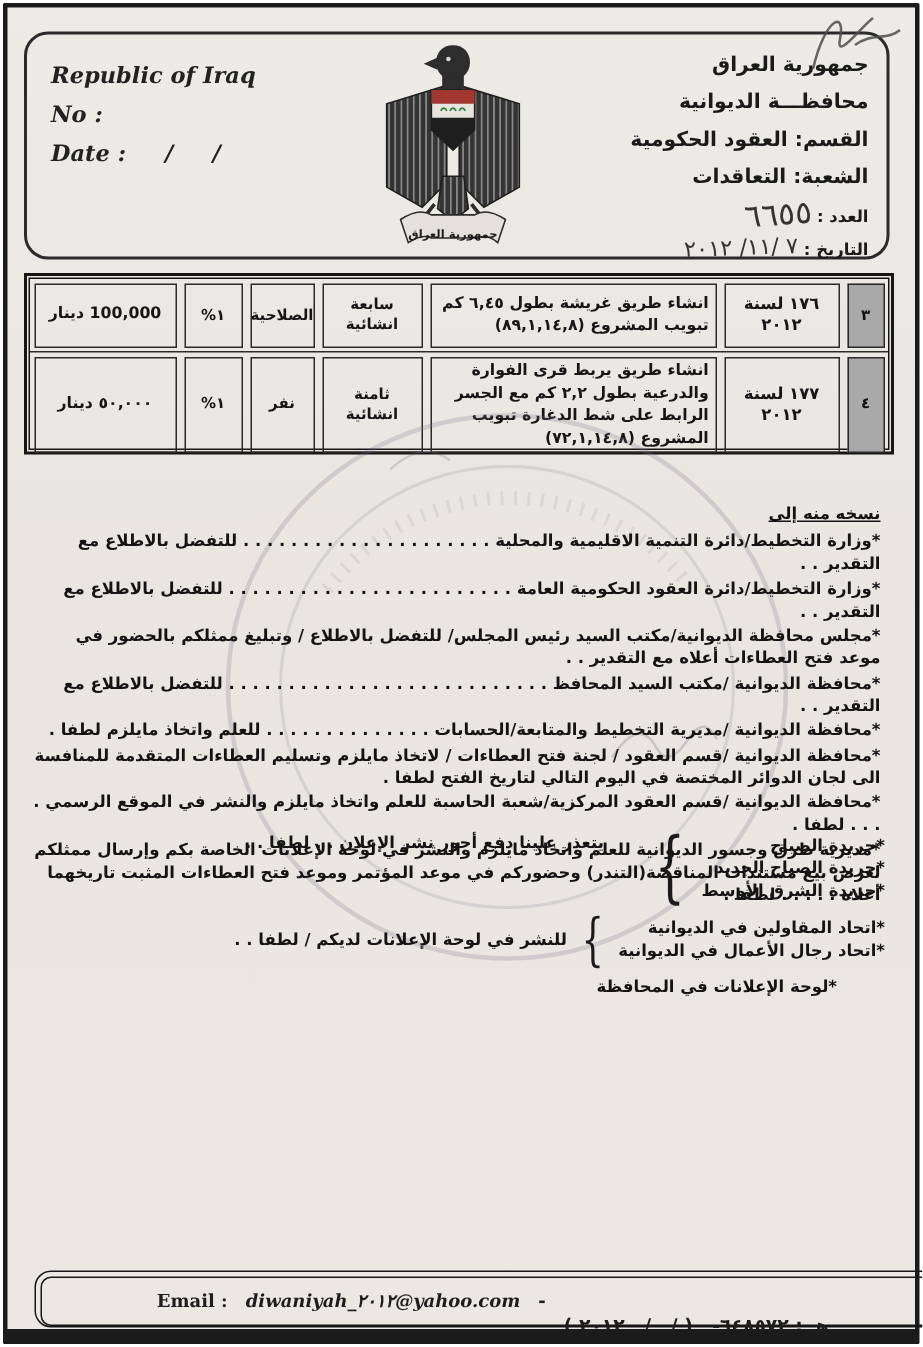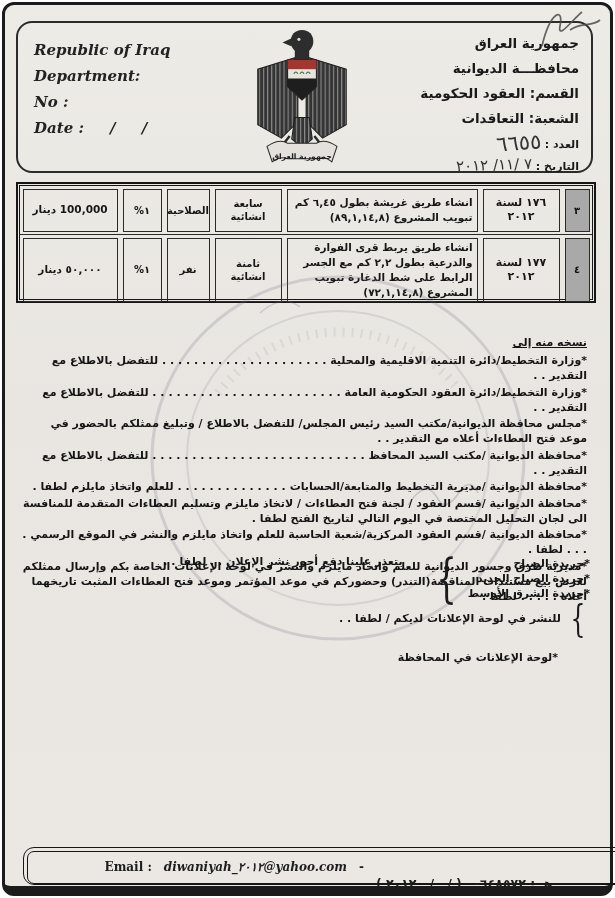--- a/index.html
+++ b/index.html
@@ -1,19 +1,19 @@
 <!DOCTYPE html>
 <html lang="ar"><head>
 <meta charset="utf-8">
 <style>
   html,body{margin:0;padding:0;background:#fff;}
   .page{position:relative;width:615px;height:898px;background:#fff;overflow:hidden;
         font-family:"DejaVu Sans",sans-serif;color:#161616;}
   .frame{position:absolute;inset:2px;border:3px solid #1b1b1b;border-bottom-width:10px;
-         border-radius:12px;background:linear-gradient(180deg,#edebe6,#e9e6e1 45%,#ebe8e3);}
+         border-radius:1px;background:linear-gradient(180deg,#edebe6,#e9e6e1 45%,#ebe8e3);}
 
   
   .header-box{position:absolute;left:11px;top:16px;width:573px;height:148px;
               border:2px solid #2b2b2b;border-radius:16px;}
   .en{position:absolute;left:16px;top:14px;font-family:"DejaVu Serif",serif;
       font-style:italic;font-weight:bold;font-size:15px;line-height:26px;color:#222;}
   .ar{position:absolute;right:12px;top:8px;direction:rtl;text-align:right;}
   .ar-cal{font-weight:bold;font-size:13.5px;line-height:25px;color:#1a1a1a;}
   .ar-num{font-weight:bold;font-size:11px;line-height:20px;color:#1a1a1a;}
   .hand{display:inline-block;font-weight:normal;font-size:15px;transform:rotate(-2deg);color:#333;}
@@ -71,21 +71,20 @@
 </style>
 </head>
 <body>
 
 <div class="page">
   <div class="frame">
 
     <div class="header-box">
       <div class="en">
         <div>Republic of Iraq</div>
-        <div>Department:</div>
         <div>No :</div>
         <div>Date :&nbsp;&nbsp;&nbsp;&nbsp;&nbsp;/&nbsp;&nbsp;&nbsp;&nbsp;&nbsp;/</div>
       </div>
 
       <svg class="emblem" width="104" height="144" viewBox="0 0 100 140">
         <defs>
           <pattern id="feath" width="4" height="6" patternUnits="userSpaceOnUse">
             <rect width="4" height="6" fill="#343434"></rect>
             <rect x="0" width="1.1" height="6" fill="#8a8a8a"></rect>
           </pattern>
@@ -153,38 +152,42 @@
       <path d="M150,60 q22,-20 40,-6" fill="none" stroke="rgba(110,100,125,0.25)" stroke-width="1.4"></path>
     </svg>
 
     <div class="dist">
       <div class="dist-head">نسخه منه إلى</div>
       <p>*وزارة التخطيط/دائرة التنمية الاقليمية والمحلية . . . . . . . . . . . . . . . . . . . . . للتفضل بالاطلاع مع التقدير . .</p>
       <p>*وزارة التخطيط/دائرة العقود الحكومية العامة . . . . . . . . . . . . . . . . . . . . . . . . للتفضل بالاطلاع مع التقدير . .</p>
       <p>*مجلس محافظة الديوانية/مكتب السيد رئيس المجلس/ للتفضل بالاطلاع / وتبليغ ممثلكم بالحضور في موعد فتح العطاءات أعلاه مع التقدير . .</p>
       <p>*محافظة الديوانية /مكتب السيد المحافظ . . . . . . . . . . . . . . . . . . . . . . . . . . . للتفضل بالاطلاع مع التقدير . .</p>
       <p>*محافظة الديوانية /مديرية التخطيط والمتابعة/الحسابات . . . . . . . . . . . . . . للعلم واتخاذ مايلزم لطفا .</p>
-      <p>*محافظة الديوانية /قسم العقود / لجنة فتح العطاءات / لاتخاذ مايلزم وتسليم العطاءات المتقدمة للمنافسة الى لجان التحليل المختصة في اليوم التالي لتاريخ الفتح لطفا .</p>
+      <p>*محافظة الديوانية /قسم العقود / لجنة فتح العطاءات / لاتخاذ مايلزم وتسليم العطاءات المتقدمة للمنافسة الى لجان الدوائر المختصة في اليوم التالي لتاريخ الفتح لطفا .</p>
       <p>*محافظة الديوانية /قسم العقود المركزية/شعبة الحاسبة للعلم واتخاذ مايلزم والنشر في الموقع الرسمي . . . . لطفا .</p>
       <p>*مديرية طرق وجسور الديوانية للعلم واتخاذ مايلزم والنشر في لوحة الإعلانات الخاصة بكم وإرسال ممثلكم لغرض بيع مستندات المناقصة(التندر) وحضوركم في موعد المؤتمر وموعد فتح العطاءات المثبت تاريخهما أعلاه . . . . . لطفا .</p>
     </div>
 
     <div class="group npgroup">
       <div class="gnames">
         <div>*جريدة الصباح</div>
         <div>*جريدة الصباح الجديد</div>
         <div>*جريدة الشرق الأوسط</div>
       </div>
       <div class="brace brace3">{</div>
       <div class="gnote gnote-top">
         <div class="indent">يتعذر علينا دفع أجور نشر الإعلان . . لطفا . .</div>
       </div>
     </div>
 
     <div class="group ungroup">
+      <div class="gnames">
+        <div>*اتحاد المقاولين في الديوانية</div>
+        <div>*اتحاد رجال الأعمال في الديوانية</div>
+      </div>
       <div class="brace brace2">{</div>
       <div class="gnote">للنشر في لوحة الإعلانات لديكم / لطفا . .</div>
     </div>
 
     <div class="board">*لوحة الإعلانات في المحافظة</div>
 
     <div class="footer-box">
       <div class="footer-inner">
         <span class="f-email-label">Email :</span>
         <span class="f-email-value">diwaniyah_٢٠١٢@yahoo.com</span>

